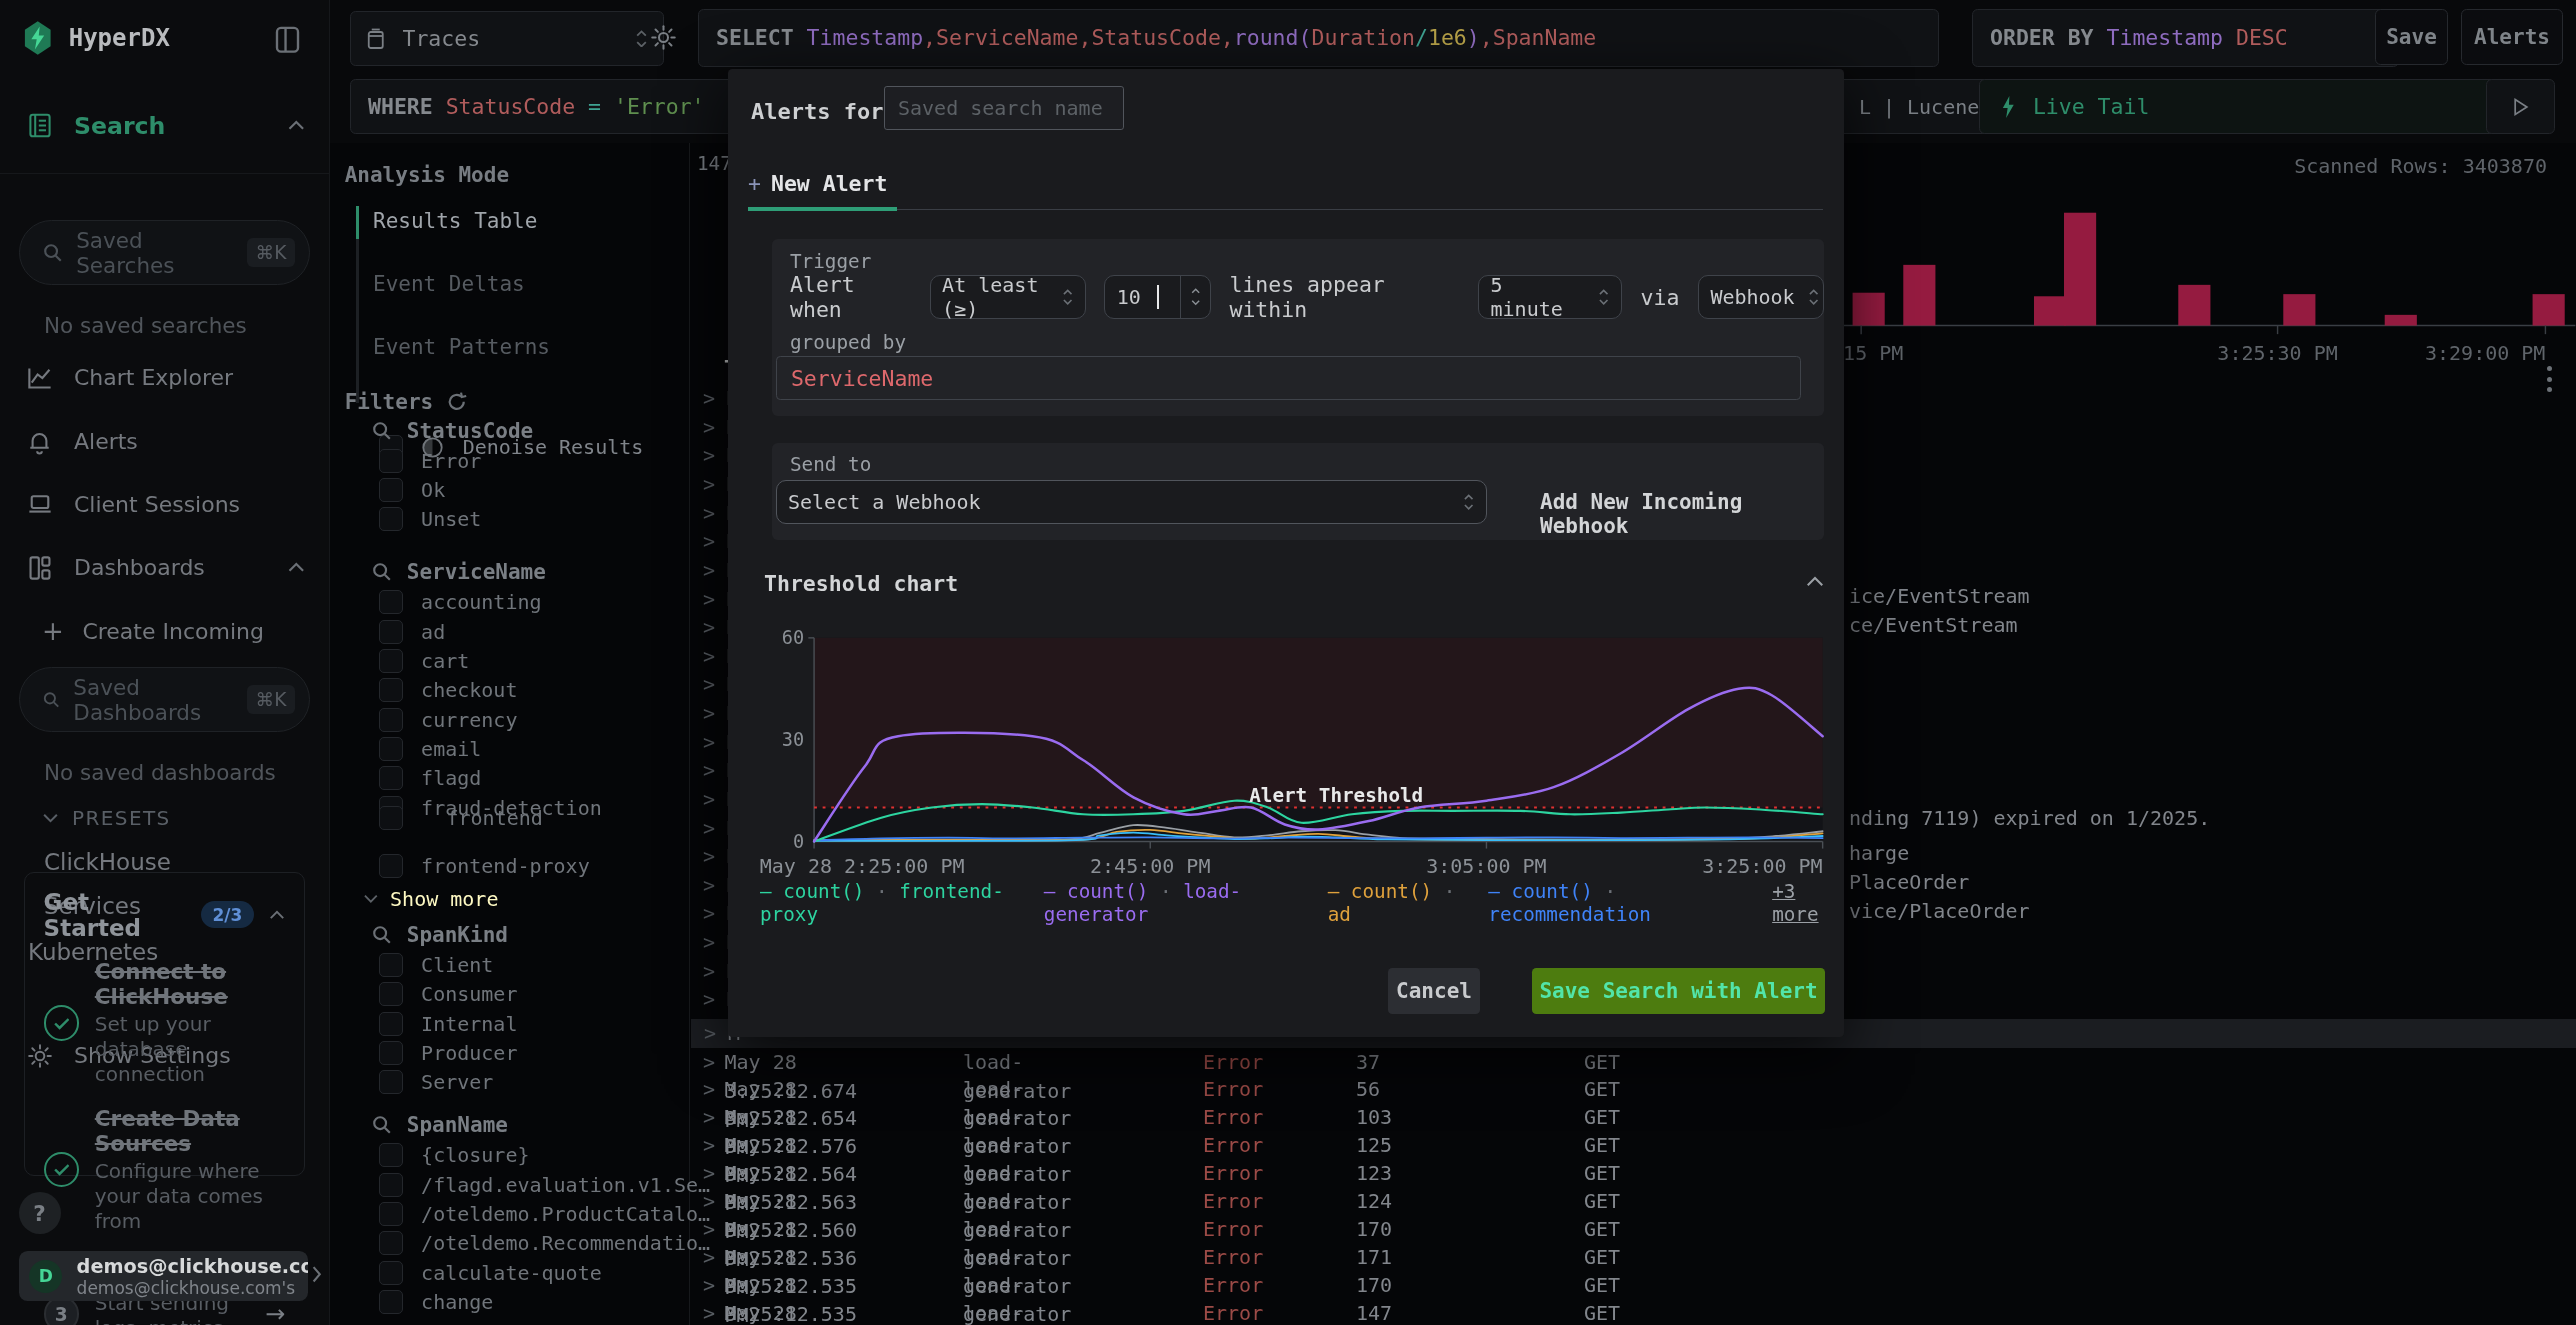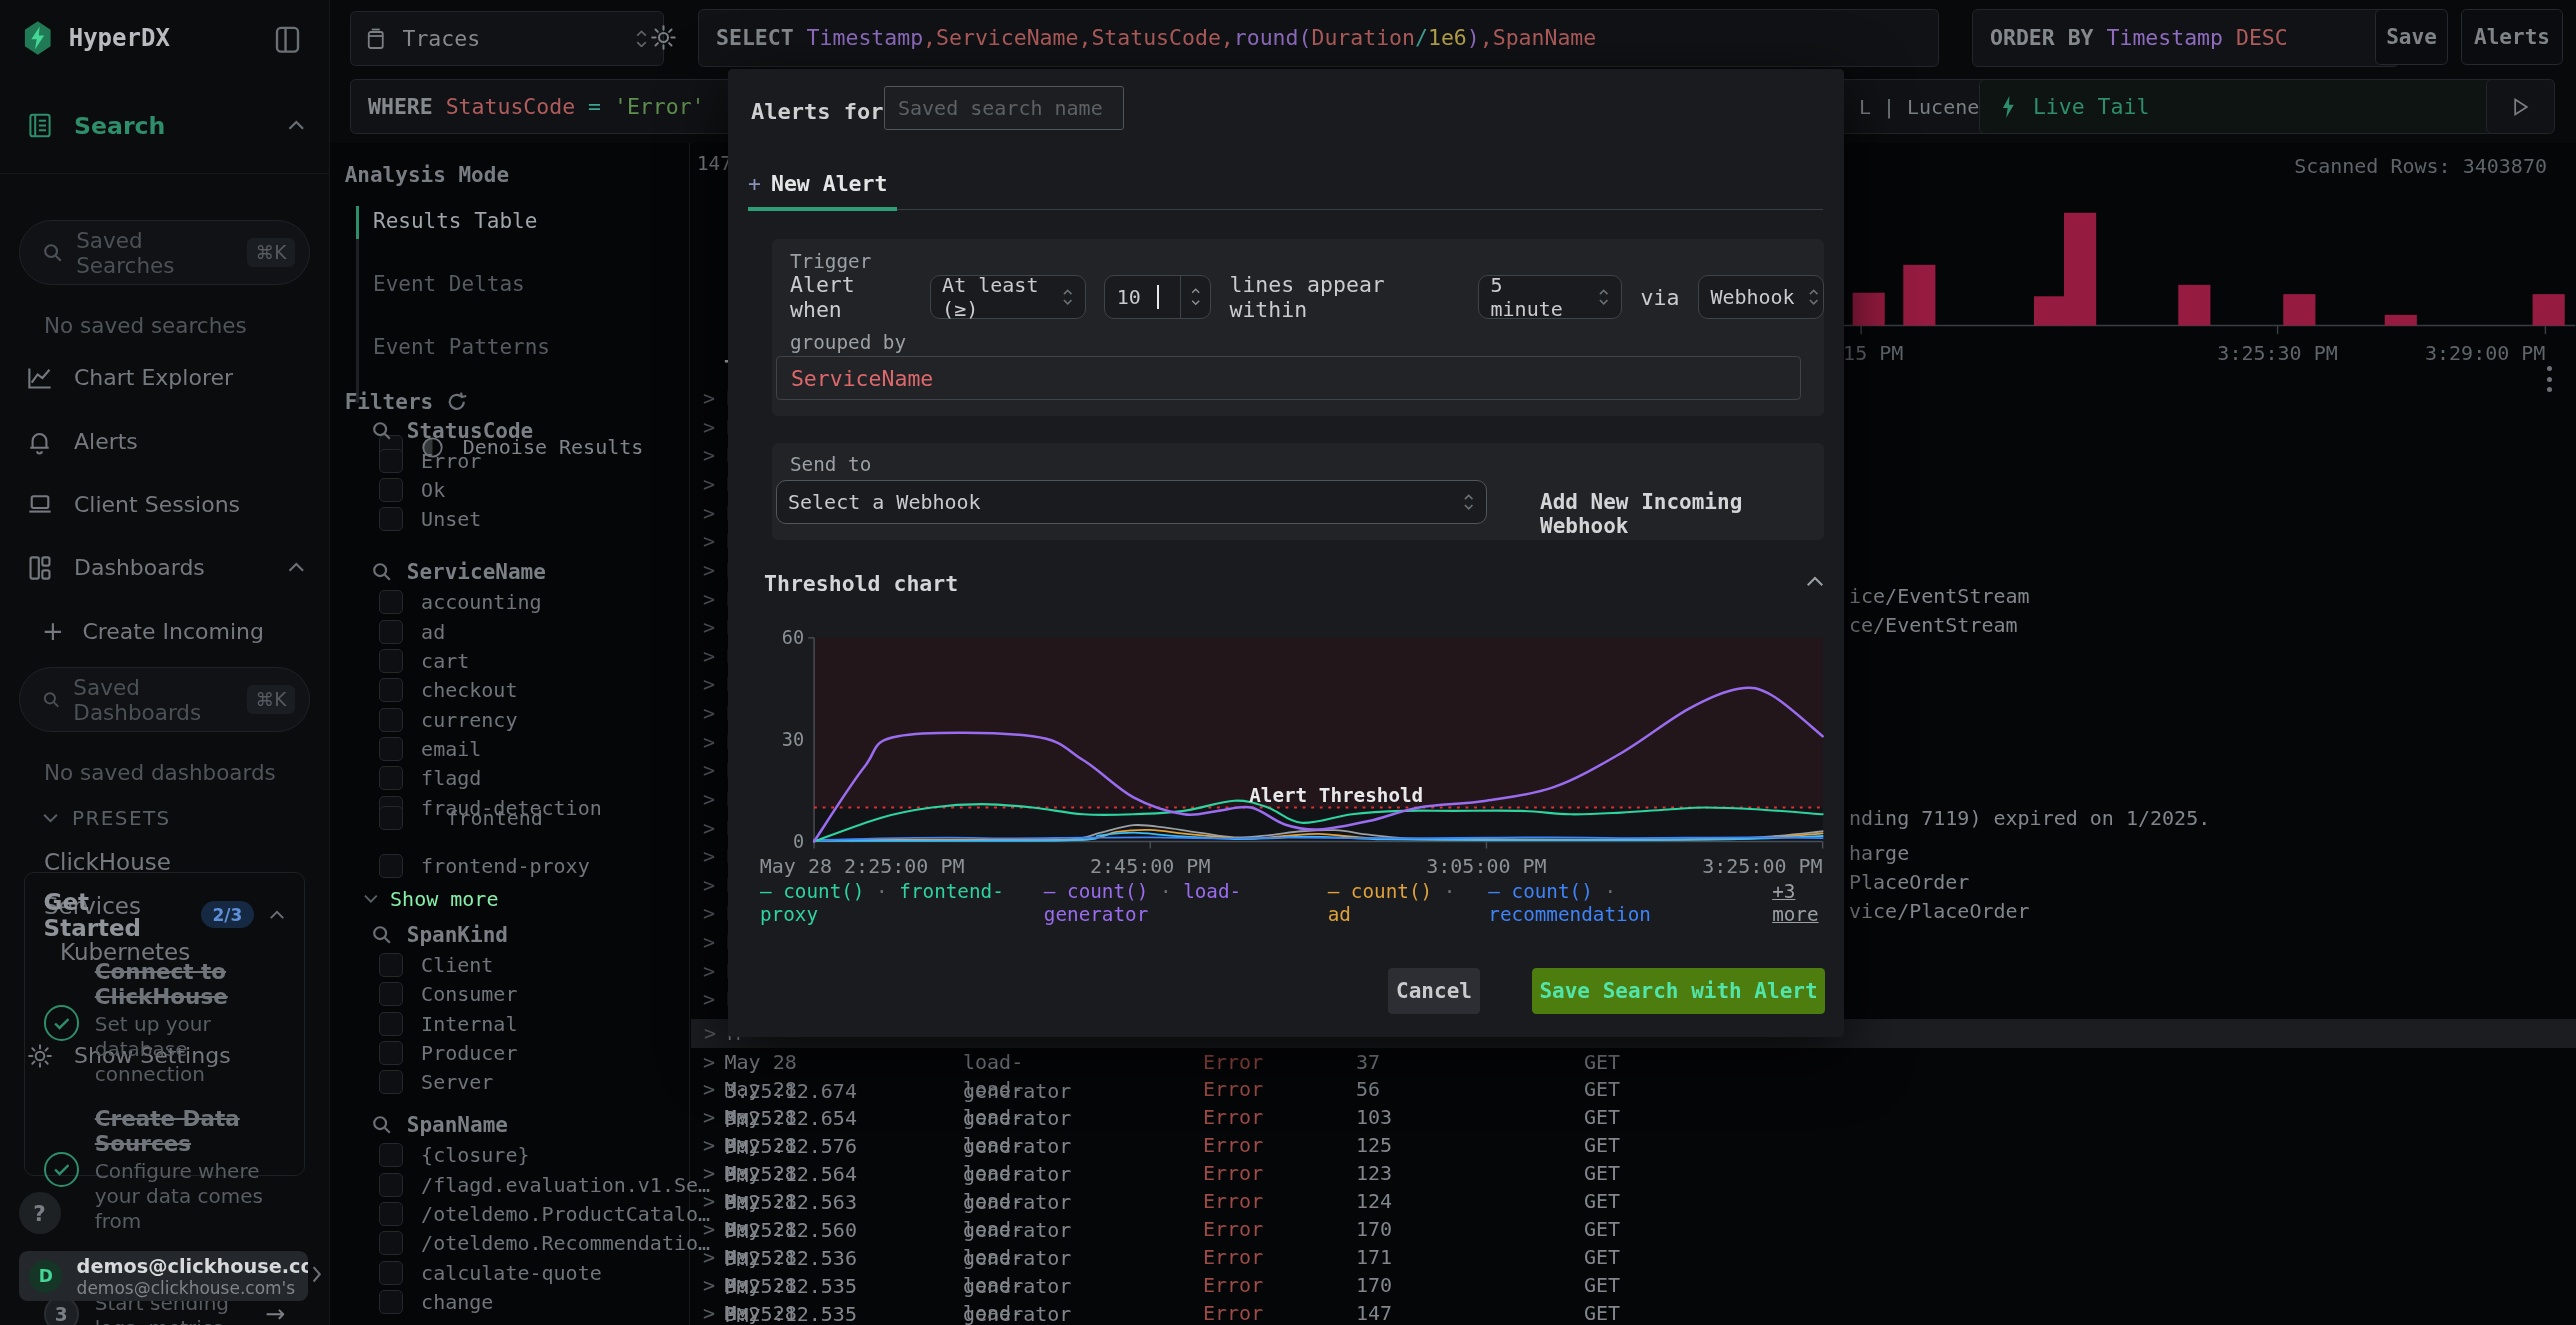--- a/index.html
+++ b/index.html
@@ -38,21 +38,21 @@
   
   .filters{position:absolute;left:329px;top:0;width:361px;height:1325px;
     font-family:"DejaVu Sans Mono",monospace;}
   .f-h{position:absolute;left:15.7px;font-size:21px;font-weight:bold;color:#787d83;}
   .tabrail{position:absolute;left:26.5px;top:206px;width:3.6px;height:197px;background:#1d2024;}
   .tabrail .on{position:absolute;left:0;top:0;width:3.6px;height:33px;background:#2e8d6a;}
   .atab{position:absolute;left:44px;font-size:21px;color:#565b61;cursor:pointer;}
   .facet-h{position:absolute;left:42px;display:flex;gap:14.3px;align-items:center;font-size:21px;font-weight:bold;color:#7a7f85;}
   .facet-o{position:absolute;left:50px;display:flex;gap:18.6px;align-items:center;font-size:20px;color:#70757b;cursor:pointer;}
   .cb{width:21.5px;height:21.5px;border:1.4px solid #24272c;background:#0d0f12;border-radius:5px;flex:0 0 21.5px;}
-  .fmore{position:absolute;left:34px;display:flex;gap:11.4px;align-items:center;font-size:20px;color:#86efac;cursor:pointer;text-align:center;}
+  .fmore{position:absolute;left:34px;display:flex;gap:11.4px;align-items:center;font-size:20px;color:#fef9c3;cursor:pointer;text-align:center;}
   
   .rowM{position:absolute;font-family:"DejaVu Sans Mono",monospace;font-size:20px;color:#82868c;height:29px;line-height:29px;}
   .chev{color:#565b61;}
   .err{color:#9c4b47;}
   .frag{position:absolute;left:1849px;font-family:"DejaVu Sans Mono",monospace;font-size:20px;color:#82868c;}
   
   .modal{position:absolute;left:728px;top:69px;width:1116px;height:968px;background:#1a1b1e;
     border-radius:4.3px;box-shadow:0 17px 64px rgba(0,0,0,.75);font-family:"DejaVu Sans Mono",monospace;}
   .m-title{position:absolute;left:23px;top:30px;font-size:22px;font-weight:bold;color:#ced0d2;}
   .m-input{position:absolute;left:156px;top:17px;width:240px;height:44px;box-sizing:border-box;
@@ -240,21 +240,21 @@
     <div class="abs" style="left:44px;top:760px;font-size:21.5px;color:#50555b;">No saved dashboards</div>
 
     <div class="abs" style="left:42px;top:806px;display:flex;align-items:center;gap:13px;">
       <svg width="17" height="10" viewBox="0 0 18 11" fill="none" stroke="#595f66" stroke-width="2.2">
           <polyline points="2,2 9,9 16,2"></polyline>
         </svg>
       <span style="font-size:20px;letter-spacing:1.4px;color:#595f66;">PRESETS</span>
     </div>
     <div class="abs" style="left:44px;top:849px;font-size:23px;color:#75797f;cursor:pointer;">ClickHouse</div>
     <div class="abs" style="left:44px;top:893px;font-size:23px;color:#75797f;cursor:pointer;">Services</div>
-    <div class="abs" style="left:60px;top:939px;font-size:23px;color:#75797f;cursor:pointer;">Kubernetes</div>
+    <div class="abs" style="left:28px;top:939px;font-size:23px;color:#75797f;cursor:pointer;">Kubernetes</div>
 
     <div class="navitem" style="top:1036px;">
       <span class="ic">
           <svg width="26" height="26" viewBox="0 0 24 24" fill="none" stroke="#75797f" stroke-width="1.8">
             <circle cx="12" cy="12" r="4"></circle>
             <g stroke-linecap="round">
               <line x1="12" y1="2" x2="12" y2="5"></line>
               <line x1="12" y1="19" x2="12" y2="22"></line>
               <line x1="2" y1="12" x2="5" y2="12"></line>
               <line x1="19" y1="12" x2="22" y2="12"></line>

